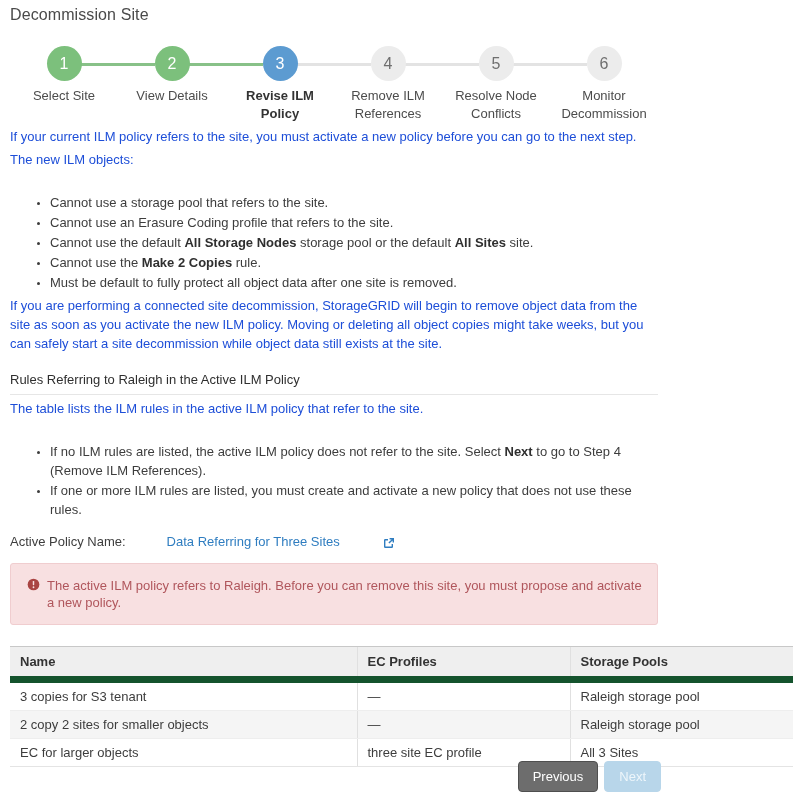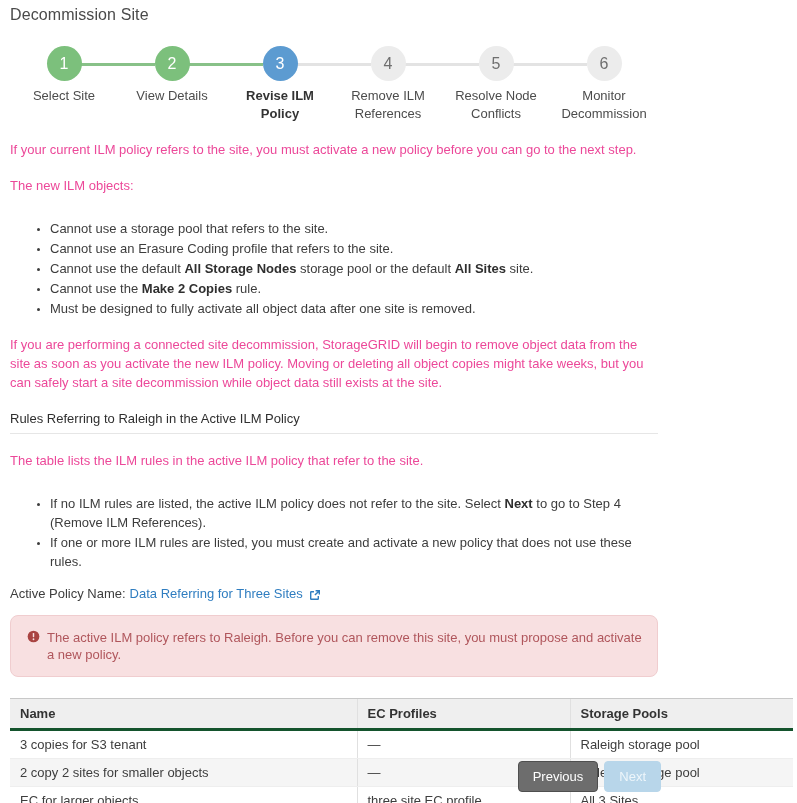--- a/index.html
+++ b/index.html
@@ -81,24 +81,24 @@
     font-size: 13px;
     line-height: 18px;
     color: #4c4c4c;
     padding: 0 4px;
   }
   .step.current .step-label { font-weight: bold; color: #333; }
 
   
   .content { padding: 0 3px; }
   p.para {
-    margin: 17px 0 0 0;
+    margin: 4px 0 0 0;
     line-height: 19px;
     font-size: 13px;
-    color: #ec4899;
+    color: #1d4ed8;
   }
   .gap-16 { margin-top: 16px; }
 
   ul.bullets {
     margin: 24px 0 0 0;
     padding-left: 40px;
     list-style: disc;
   }
   ul.bullets li {
     line-height: 19px;
@@ -122,41 +122,42 @@
     margin: 7px 0 0 0;
   }
 
   
   .policy-line {
     margin-top: 15px;
     font-size: 13px;
     color: #3d3d3d;
     display: flex;
     align-items: center;
+    gap: 37px;
   }
   .policy-link {
     color: #2f7dc0;
     text-decoration: none;
     margin-left: 4px;
   }
   .ext-icon {
     display: inline-block;
     margin-left: 6px;
     width: 12px;
     height: 12px;
     position: relative;
     top: 1px;
   }
 
   
   .alert {
     margin-top: 14px;
     background: #f8e0e1;
     border: 1px solid #f0cdcf;
-    border-radius: 8px;
+    border-radius: 3px;
     padding: 13px 14px;
     display: flex;
     align-items: flex-start;
     color: #b0565c;
     font-size: 13px;
     line-height: 17px;
   }
   .alert-icon {
     flex: 0 0 auto;
     width: 13px;
@@ -171,21 +172,21 @@
     border-collapse: collapse;
     font-size: 13px;
     table-layout: fixed;
   }
   table.ilm th {
     text-align: left;
     font-weight: bold;
     color: #333333;
     background: #efefef;
     border-top: 1px solid #c8c8c8;
-    border-bottom: 3px solid #14532d;
+    border-bottom: 7px solid #14532d;
     padding: 7px 10px;
     height: 15px;
   }
   table.ilm td {
     padding: 6px 10px;
     color: #3d3d3d;
     border-bottom: 1px solid #eeeeee;
     height: 14px;
     vertical-align: middle;
   }
@@ -279,21 +280,21 @@
 
     <p class="para gap-16">If your current ILM policy refers to the site, you must activate a new policy before you can go to the next step.</p>
 
     <p class="para gap-16">The new ILM objects:</p>
 
     <ul class="bullets">
       <li><span>Cannot use a storage pool that refers to the site.</span></li>
       <li><span>Cannot use an Erasure Coding profile that refers to the site.</span></li>
       <li><span>Cannot use the default </span><b>All Storage Nodes</b><span> storage pool or the default </span><b>All Sites</b><span> site.</span></li>
       <li><span>Cannot use the </span><b>Make 2 Copies</b><span> rule.</span></li>
-      <li><span>Must be designed to fully activate all object data after one site is removed.</span></li>
+      <li><span>Must be default to fully protect all object data after one site is removed.</span></li>
     </ul>
 
 
     <p class="para gap-16">If you are performing a connected site decommission, StorageGRID will begin to remove object data from the site as soon as you activate the new ILM policy. Moving or deleting all object copies might take weeks, but you can safely start a site decommission while object data still exists at the site.</p>
 
     <div class="section-head">Rules Referring to Raleigh in the Active ILM Policy</div>
     <hr class="rule">
 
     <p class="para gap-16">The table lists the ILM rules in the active ILM policy that refer to the site.</p>
 

